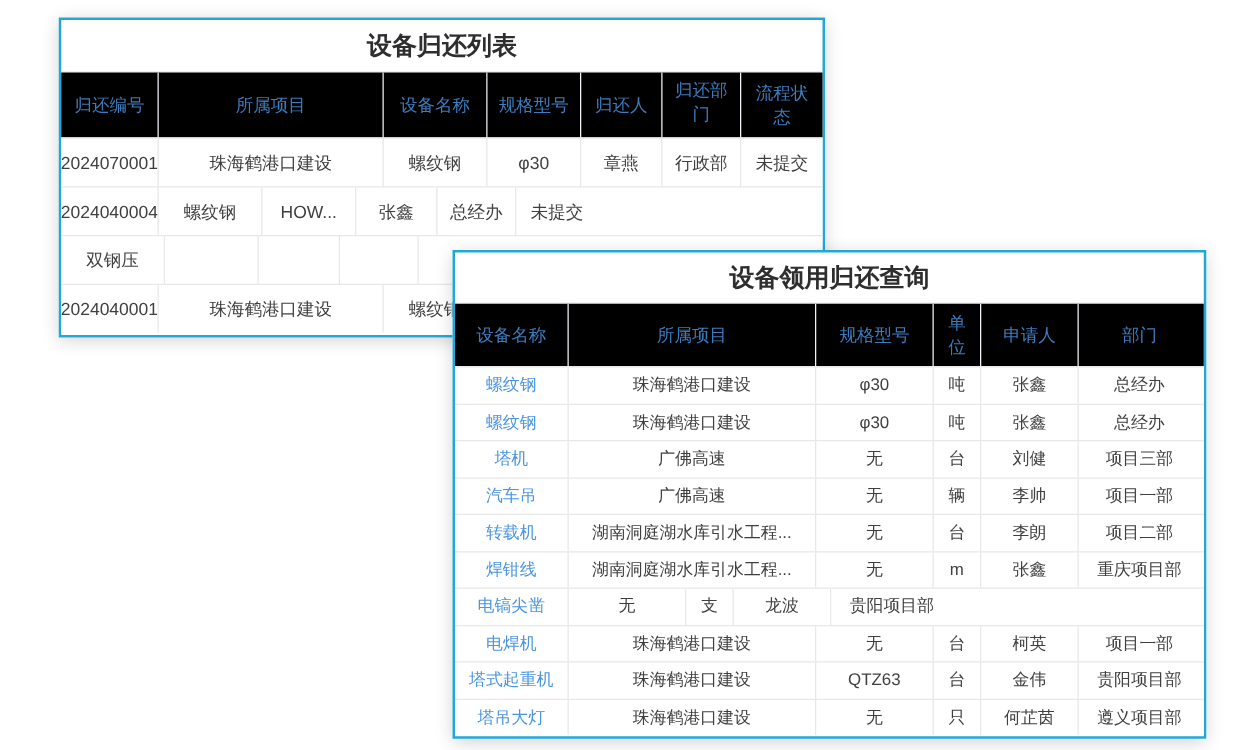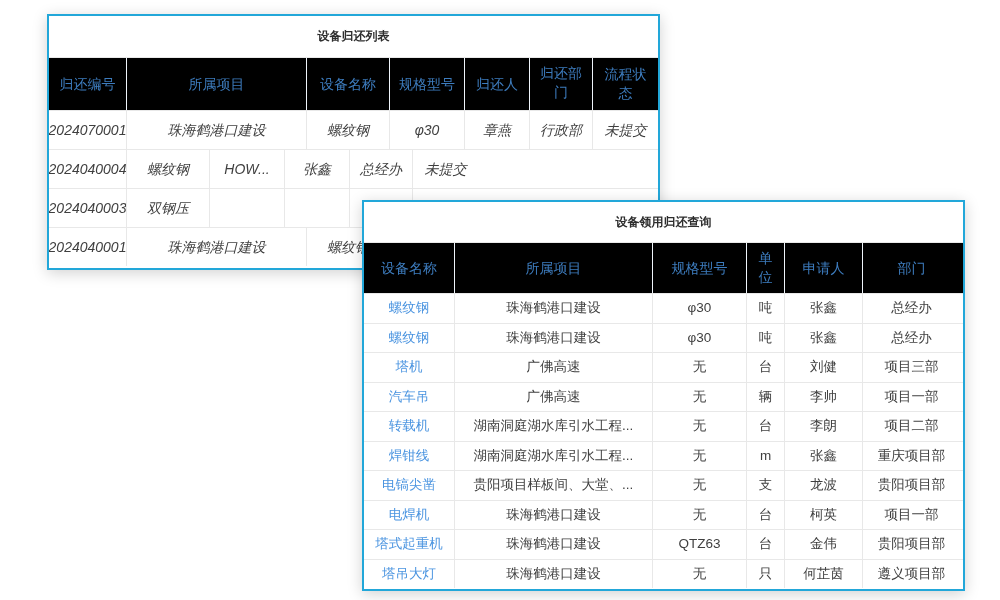--- a/index.html
+++ b/index.html
@@ -1,34 +1,34 @@
 <!DOCTYPE html>
 <html><head>
 <meta charset="utf-8">
 <style>
   * { margin:0; padding:0; box-sizing:border-box; }
   html,body { width:1000px; height:600px; background:#ffffff; overflow:hidden;
     font-family:"Liberation Sans","DejaVu Sans",sans-serif; }
   .panel { position:absolute; background:#fff; border:2px solid #22a7d9;
     box-shadow:0 3px 14px rgba(0,0,0,0.18); }
-  .panel-title { text-align:center; font-weight:bold; color:#2e2e2e; font-size:12px;
+  .panel-title { text-align:center; font-weight:bold; color:#2e2e2e; font-size:20px;
     border-bottom:1px solid #e9e9e9; display:flex; align-items:center; justify-content:center; }
   .p1 { left:47px; top:14px; width:613px; height:256px; z-index:1; }
   .p2 { left:362px; top:200px; width:603px; height:391px; z-index:2; }
   .p1 .panel-title { height:42px; }
   .p2 .panel-title { height:41px; }
   .thead { display:flex; background:#000000; color:#3d7cbe; }
   .trow { display:flex; border-top:1px solid #e8e8e8; background:#fff; }
   .cell { display:flex; align-items:center; justify-content:center; text-align:center;
     font-size:14px; color:#3f3f3f; border-right:1px solid #e8e8e8;
     padding:0 2px; line-height:1.35; overflow:hidden; }
   .hcell { border-right:1px solid #eef4fa; color:#3d7cbe; }
   .trow .cell { white-space:nowrap; }
   .p1 .hcell { height:52px; }
-  .p1 .trow .cell { height:38px;font-style:italic; }
+  .p1 .trow .cell { height:38px; }
   .p2 .hcell { height:50px; }
   .p2 .trow .cell { height:28.5px; font-size:13.5px; }
   .p1 .col0{width:78px;} .p1 .col1{width:180px;} .p1 .col2{width:83px;}
   .p1 .col3{width:75px;} .p1 .col4{width:65px;} .p1 .col5{width:63px;}
   .p1 .col6{width:65px; border-right:none;}
   .p1 .hcell.col5{padding:0 9px;font-family:Liberation Serif, serif;} .p1 .hcell.col6{padding:0 9px;}
   .p2 .col0{width:91px;} .p2 .col1{width:198px;} .p2 .col2{width:94px;}
   .p2 .col3{width:38px;} .p2 .col4{width:78px;}
   .p2 .col5{width:97px; border-right:none;text-align:right;}
   .p2 .hcell.col3{padding:0 5px;}
@@ -60,21 +60,20 @@
       </div>
       <div class="trow">
         <div class="cell col0">2024040004</div>
         <div class="cell col2">螺纹钢</div>
         <div class="cell col3">HOW...</div>
         <div class="cell col4">张鑫</div>
         <div class="cell col5">总经办</div>
         <div class="cell col6">未提交</div>
       </div>
       <div class="trow">
-        <div class="cell col0">2024040003</div>
         <div class="cell col2">双钢压</div>
         <div class="cell col3"></div>
         <div class="cell col4"></div>
         <div class="cell col5"></div>
         <div class="cell col6"></div>
       </div>
       <div class="trow">
         <div class="cell col0">2024040001</div>
         <div class="cell col1">珠海鹤港口建设</div>
         <div class="cell col2">螺纹钢</div>
@@ -140,21 +139,20 @@
       <div class="trow">
         <div class="cell col0 link">焊钳线</div>
         <div class="cell col1">湖南洞庭湖水库引水工程...</div>
         <div class="cell col2">无</div>
         <div class="cell col3">m</div>
         <div class="cell col4">张鑫</div>
         <div class="cell col5">重庆项目部</div>
       </div>
       <div class="trow">
         <div class="cell col0 link">电镐尖凿</div>
-        <div class="cell col1">贵阳项目样板间、大堂、...</div>
         <div class="cell col2">无</div>
         <div class="cell col3">支</div>
         <div class="cell col4">龙波</div>
         <div class="cell col5">贵阳项目部</div>
       </div>
       <div class="trow">
         <div class="cell col0 link">电焊机</div>
         <div class="cell col1">珠海鹤港口建设</div>
         <div class="cell col2">无</div>
         <div class="cell col3">台</div>

